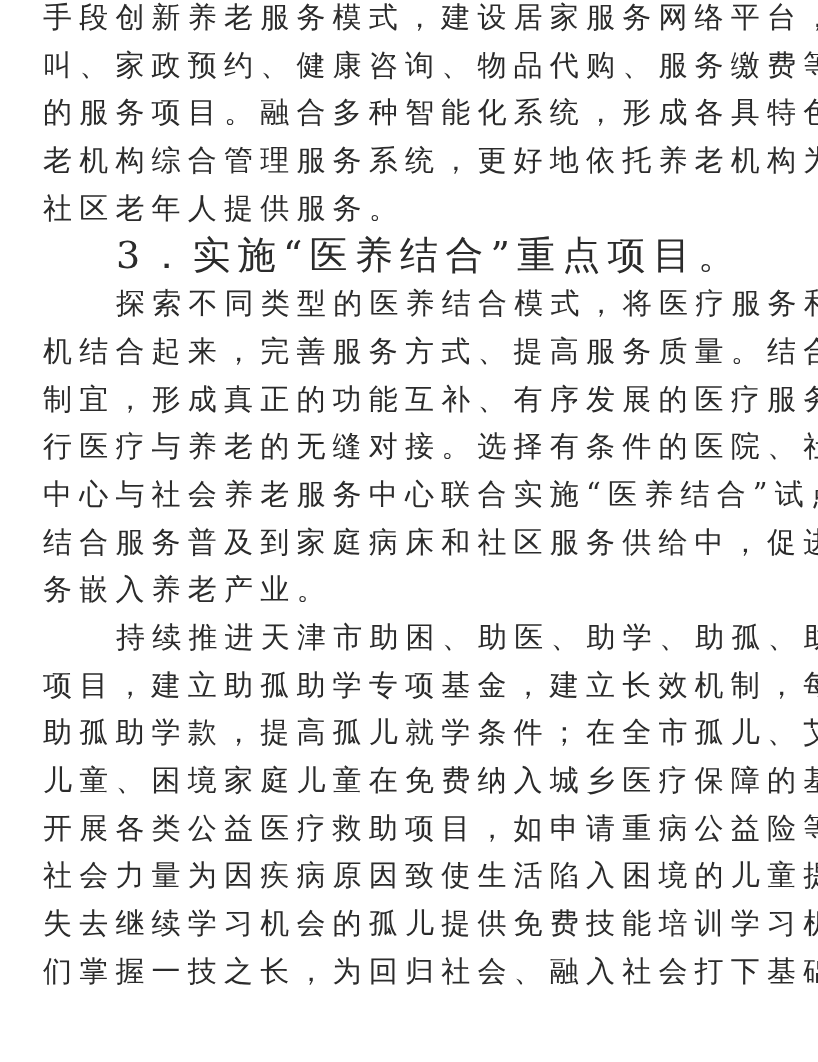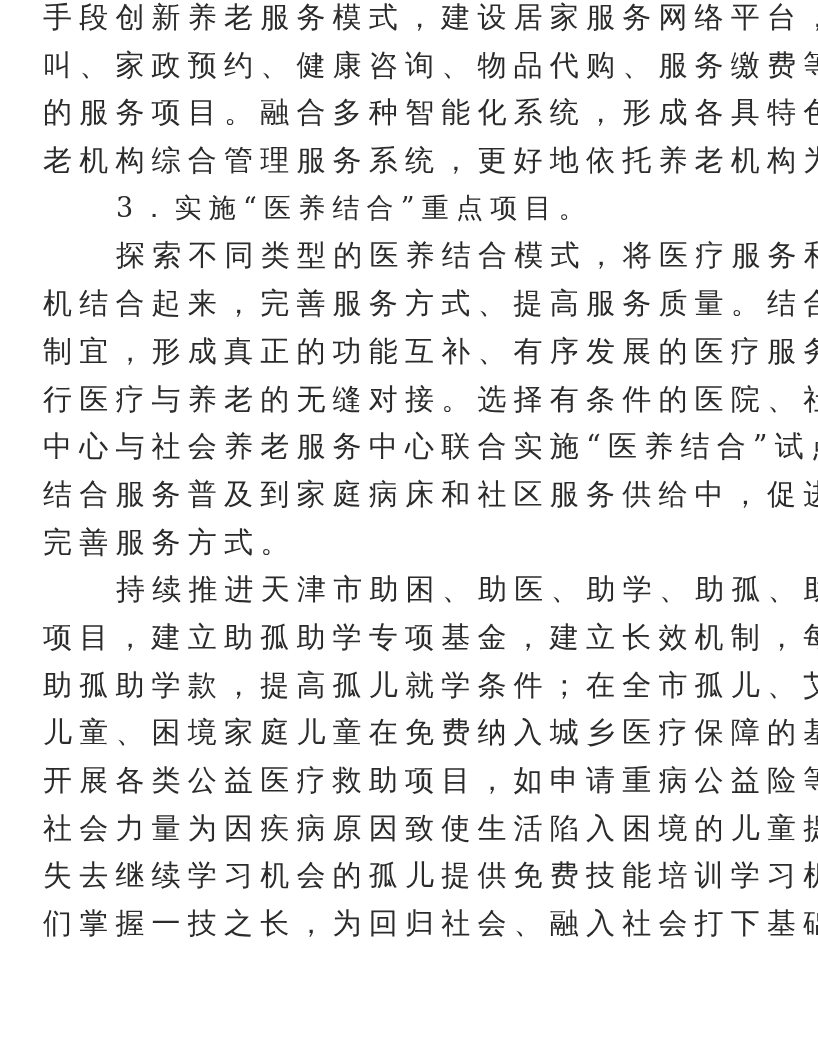--- a/index.html
+++ b/index.html
@@ -24,44 +24,45 @@
   .line {
     height: 47.7px;
     line-height: 34px;
     font-size: 29px;
     letter-spacing: 7.2px;
     white-space: nowrap;
     overflow: visible;
     position: relative;
   }
   .indent { padding-left: 73px; }
-  .heading { font-size: 27px; }
+  .heading { font-size: 38px; }
 </style>
 </head>
 <body>
 
 <div class="page">
 
   <div>
     <div class="line">手段创新养老服务模式，建设居家服务网络平台，提供紧急呼</div>
     <div class="line">叫、家政预约、健康咨询、物品代购、服务缴费等适合老年人</div>
     <div class="line">的服务项目。融合多种智能化系统，形成各具特色的信息化养</div>
     <div class="line">老机构综合管理服务系统，更好地依托养老机构为周边居家和</div>
+    <div class="line">社区老年人提供服务。</div>
   </div>
 
   <div class="line indent heading">3．实施“医养结合”重点项目。</div>
 
   <div>
     <div class="line indent">探索不同类型的医养结合模式，将医疗服务和养老服务有</div>
     <div class="line">机结合起来，完善服务方式、提高服务质量。结合实际、因地</div>
     <div class="line">制宜，形成真正的功能互补、有序发展的医疗服务新格局，实</div>
     <div class="line">行医疗与养老的无缝对接。选择有条件的医院、社区卫生服务</div>
     <div class="line">中心与社会养老服务中心联合实施“医养结合”试点，将医养</div>
     <div class="line">结合服务普及到家庭病床和社区服务供给中，促进社区医疗服</div>
-    <div class="line">完善服务方式。</div>
+    <div class="line">务嵌入养老产业。</div>
   </div>
 
 
   <div>
     <div class="line indent">持续推进天津市助困、助医、助学、助孤、助残、助老等</div>
     <div class="line">项目，建立助孤助学专项基金，建立长效机制，每年发放一次</div>
     <div class="line">助孤助学款，提高孤儿就学条件；在全市孤儿、艾滋病毒感染</div>
     <div class="line">儿童、困境家庭儿童在免费纳入城乡医疗保障的基础上，积极</div>
     <div class="line">开展各类公益医疗救助项目，如申请重病公益险等。通过政府、</div>
     <div class="line">社会力量为因疾病原因致使生活陷入困境的儿童提供帮助；为</div>

